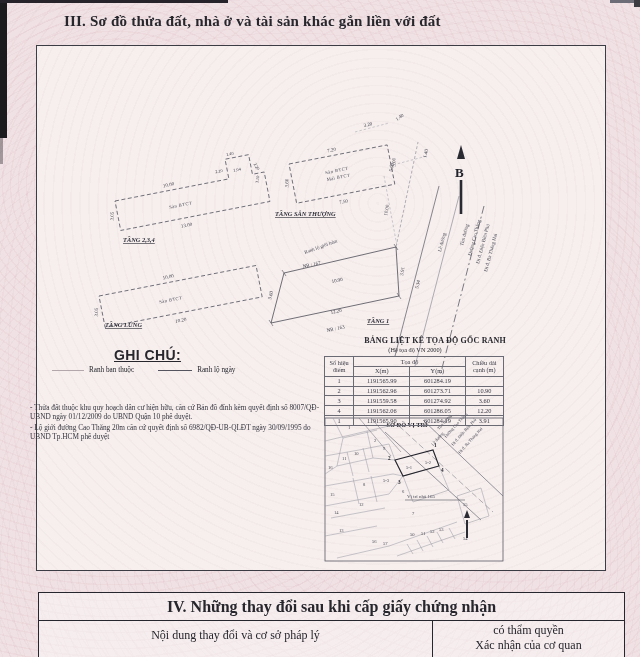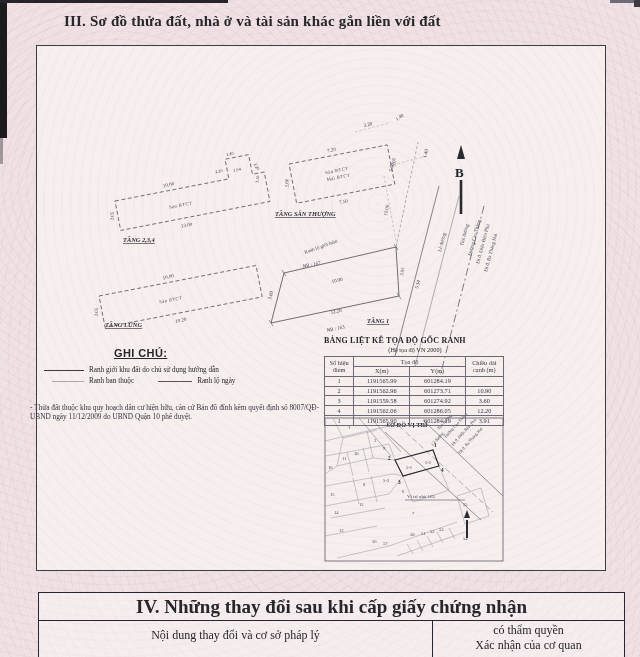--- a/index.html
+++ b/index.html
@@ -34,40 +34,40 @@
   .dim-s{font-size:4.3px;}
   .mat{font-size:4.7px;letter-spacing:.4px;fill:#4a4a55;}
   .plan-label{font-size:6.4px;font-weight:bold;font-style:italic;text-decoration:underline;fill:#2e2e38;}
   .nb{font-size:5px;fill:#44444e;}
   .rotlbl{font-size:5px;fill:#4a4a55;}
   .maplbl{font-size:4.3px;fill:#4a4a55;}
   .mapnum{font-size:4.6px;fill:#4c4c56;}
   .mappt{font-size:5.2px;font-weight:bold;fill:#1f1f26;}
   .maptitle{font-size:6.4px;font-weight:bold;fill:#23232b;}
 
-  .ghichu-head{left:114px;top:347px;font-size:11px;font-weight:bold;text-decoration:underline;letter-spacing:.4px;font-family:"Liberation Sans","DejaVu Sans",sans-serif;}
+  .ghichu-head{left:114px;top:347px;font-size:14px;font-weight:bold;text-decoration:underline;letter-spacing:.4px;font-family:"Liberation Sans","DejaVu Sans",sans-serif;}
   .legend{left:44px;top:366px;width:280px;font-size:7.2px;}
   .legend .row{display:flex;align-items:center;margin-bottom:3.2px;}
   .lsample{width:40px;height:0;margin-right:5px;flex:none;}
   .ls-solid{border-top:1.2px solid #3a3a42;}
   .ls-dot{border-top:1.2px dotted #4a4a52;}
   .ls-dash{width:34px;border-top:1.2px dashed #4a4a52;margin-left:14px;margin-right:5px;flex:none;}
   .ls-faint{border-top:1.2px solid #b3a7ab;width:32px;margin-left:8px;}
   .ls-thin{width:34px;border-top:1px solid #55555f;margin-left:24px;margin-right:5px;flex:none;}
   .notes{left:30px;top:403px;width:290px;font-size:7.3px;line-height:1.3;color:#33333c;}
   .notes p{margin:0 0 1px 0;}
 
   .coord-wrap{left:324px;top:336px;width:182px;}
-  .coord-title{text-align:left;font-weight:bold;font-size:8px;letter-spacing:.2px;}
+  .coord-title{text-align:right;font-weight:bold;font-size:8px;letter-spacing:.2px;}
   .coord-sub{text-align:center;font-size:6.3px;margin-top:1px;}
   table.coord{border-collapse:collapse;margin-top:3px;width:180px;font-size:6.3px;color:#3a3a44;}
   table.coord th,table.coord td{border:0.8px solid #6a6a74;padding:0.5px 2px;font-weight:normal;text-align:center;line-height:1.25;}
 
   .sec4-box{left:38px;top:592px;width:585px;height:70px;border:1.5px solid #26262e;background:rgba(250,246,245,.55);}
-  .sec4-title{height:27px;border-bottom:1.5px solid #26262e;display:flex;align-items:center;justify-content:center;font-weight:bold;font-size:19px;}
+  .sec4-title{height:27px;border-bottom:1.5px solid #26262e;display:flex;align-items:center;justify-content:center;font-weight:bold;font-size:16px;}
   .sec4-cols{display:flex;height:43px;}
   .sec4-left{width:393px;border-right:1.5px solid #26262e;display:flex;align-items:flex-start;justify-content:center;padding-top:7px;font-size:12px;}
   .sec4-right{flex:1;text-align:center;padding-top:2px;font-size:12px;line-height:1.25;}
 </style>
 </head>
 <body>
 
 <div class="abs edge-left"></div>
 <div class="abs edge-left2"></div>
 <div class="abs edge-top"></div>
@@ -249,32 +249,29 @@
         <polygon points="427,472 433,472 430,464" fill="#2a2a32"></polygon>
         <line x1="430" y1="474" x2="430" y2="492" stroke="#2a2a32" stroke-width="2"></line>
       </g>
     </g>
   </svg>
 </div>
 
 <div class="abs ghichu-head">GHI CHÚ:</div>
 <div class="abs legend">
   <div class="row">
-    <div class="lsample ls-solid"></div>
-    <span>Ranh giới khu đất do chủ sử dụng hướng dẫn</span>
-  </div>
-  <div class="row">
     <div class="lsample ls-faint"></div>
     <span>Ranh ban thuộc</span>
     <div class="ls-thin"></div>
     <span>Ranh lộ ngày</span>
   </div>
 </div>
 <div class="abs notes">
-  <p>- Thửa đất thuộc khu quy hoạch dân cư hiện hữu, căn cứ Bản đồ đính kèm quyết định số 8007/QĐ-UBND ngày 11/12/2009 do UBND Quận 10 phê duyệt.</p>
+  <p>- Thửa đất thuộc khu quy hoạch dân cư hiện hữu, căn cứ Bản đồ đính kèm quyết định số 8007/QĐ-UBND ngày 01/12/2009 do UBND Quận 10 phê duyệt.</p>
+  <p>- Lộ giới đường Cao Thắng 20m căn cứ quyết định số 6982/QĐ-UB-QLĐT ngày 30/09/1995 do UBND Tp.HCM phê duyệt</p>
 </div>
 
 <div class="abs coord-wrap">
   <div class="coord-title">BẢNG LIỆT KÊ TỌA ĐỘ GỐC RANH</div>
   <div class="coord-sub">(Hệ tọa độ VN 2000)</div>
   <table class="coord">
     <tbody>
         <tr>
       <th rowspan="2" style="width:26px;">Số hiệu điểm</th>
       <th colspan="2">Tọa độ</th>

